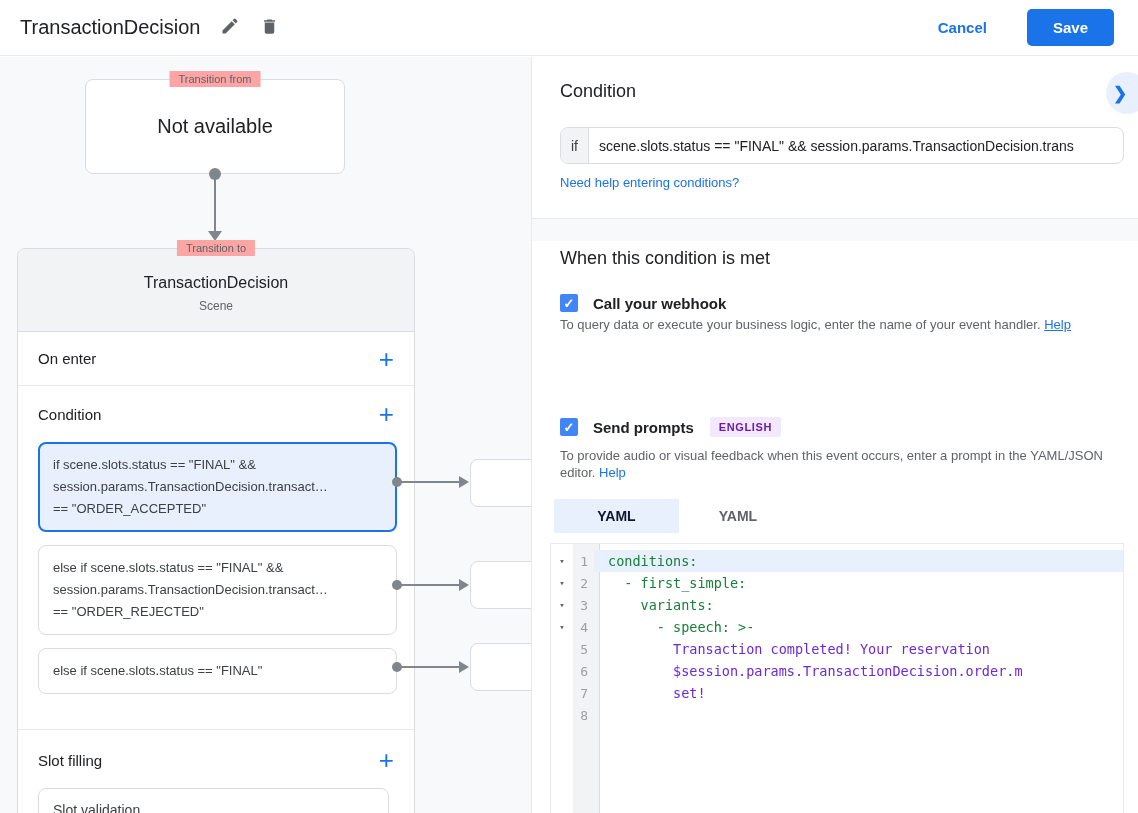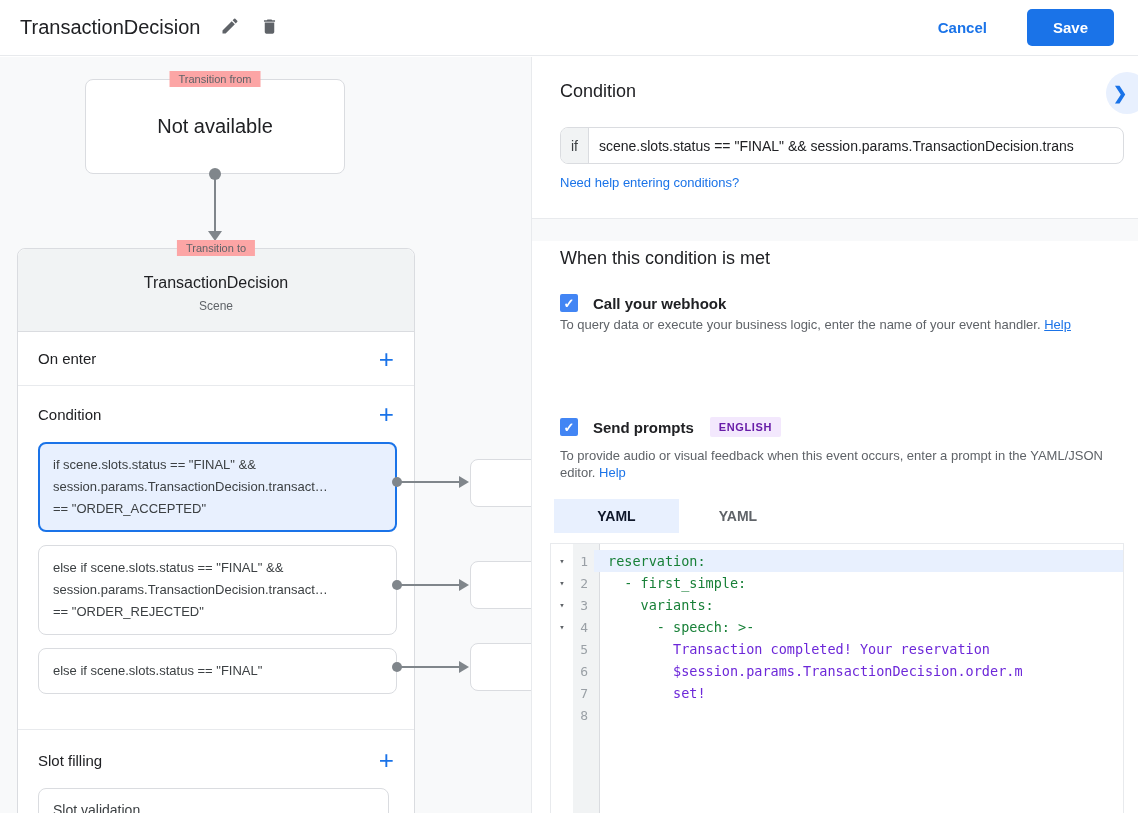--- a/index.html
+++ b/index.html
@@ -235,21 +235,21 @@
       <div class="tab active">YAML</div>
       <div class="tab">YAML</div>
     </div>
 
   <div class="editor">
     <div class="gutter-bg"></div>
     <div class="code-rows">
         <div class="crow hl">
           <span class="cfold">▾</span>
           <span class="cnum">1</span>
-          <span class="ctext key">reservation:</span>
+          <span class="ctext key">conditions:</span>
         </div>
         <div class="crow">
           <span class="cfold">▾</span>
           <span class="cnum">2</span>
           <span class="ctext key">  - first_simple:</span>
         </div>
         <div class="crow">
           <span class="cfold">▾</span>
           <span class="cnum">3</span>
           <span class="ctext key">    variants:</span>

